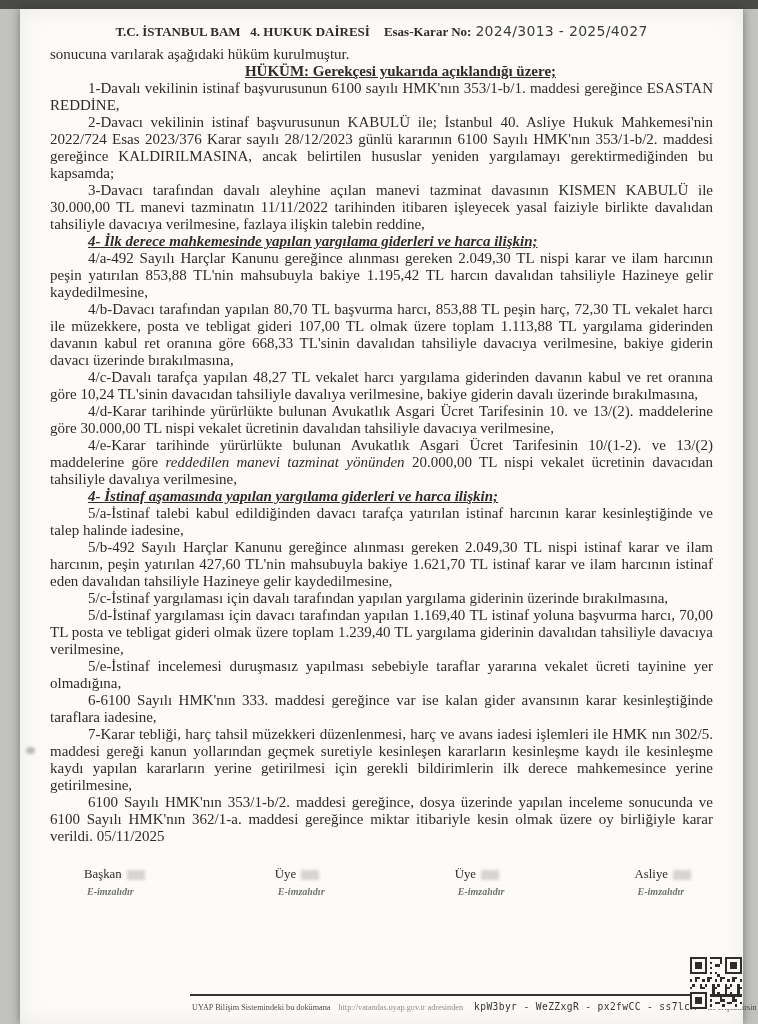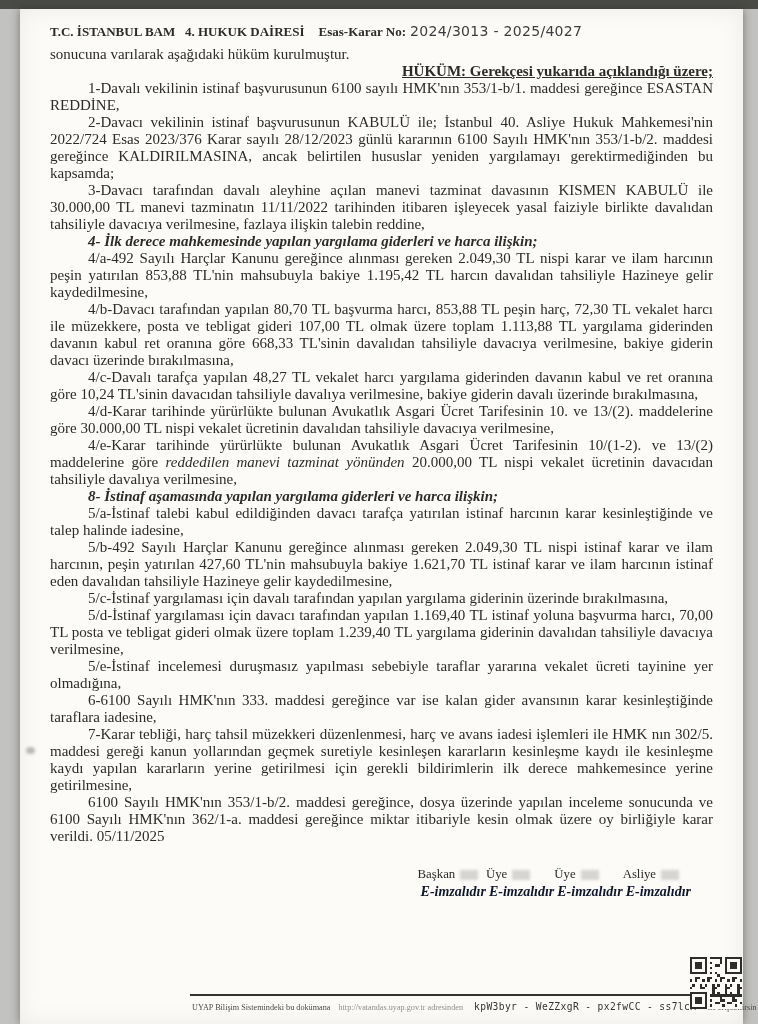--- a/index.html
+++ b/index.html
@@ -10,48 +10,48 @@
   }
   .photo{position:absolute;inset:0;}
   .top-edge{position:absolute;top:0;left:0;width:758px;height:9px;background:#4a4a46;}
   .page{
     position:absolute;left:20px;top:9px;width:723px;height:1015px;
     background:#fcfbf8;
     box-shadow:0 0 9px rgba(40,40,35,.5), inset 0 0 22px rgba(120,115,105,.12);
   }
   .content{position:absolute;left:30px;top:14px;width:663px;color:#2d2c2a;}
   .hdr{
-    text-align:left;font-weight:bold;font-size:13px;line-height:17px;
+    text-align:center;font-weight:bold;font-size:13px;line-height:17px;
     margin:0 0 6px 0;white-space:nowrap;
   }
   .hdr .ek-label{margin-left:14px;}
   .hdr .ek-value{
     font-family:"DejaVu Sans","Liberation Sans",sans-serif;
     font-weight:400;font-size:14px;color:#3d3c3e;letter-spacing:.3px;margin-left:4px;
   }
   p.para{
     margin:0;font-size:15px;line-height:17px;text-align:justify;
     text-indent:38px;
   }
   p.noindent{text-indent:0;}
-  p.hukum{font-weight:bold;text-decoration:underline;text-align:right;}
+  p.hukum{font-weight:bold;text-decoration:underline;text-align:center;}
   p.sect{
-    font-style:italic;font-weight:600;text-align:left;
+    font-style:italic;font-weight:600;text-decoration:underline;text-align:left;
   }
   .sigs{
-    display:flex;justify-content:flex-end;
+    display:flex;justify-content:space-between;
     margin-top:21px;padding:0 22px 0 34px;
   }
   .sig-col{font-size:12.8px;line-height:16px;}
   .sig-role{white-space:nowrap;}
   .smudge{
     display:inline-block;width:18px;height:10px;margin-left:5px;
     background:#d6d5d2;filter:blur(1.5px);vertical-align:middle;
   }
-  .sig-esign{font-style:italic;font-weight:bold;font-size:14px;margin-top:2px;padding-left:3px;color:#0f172a;}
+  .sig-esign{font-style:italic;font-weight:bold;font-size:10px;margin-top:2px;padding-left:3px;color:#737373;}
   .footer-rule{position:absolute;left:170px;top:985px;width:500px;height:2px;background:#34332f;}
   .footer-text{
     position:absolute;left:172px;top:992px;width:560px;white-space:nowrap;
     font-size:8.2px;color:#4c4b47;
   }
   .f-url{color:#8f8e8a;filter:blur(.5px);margin:0 6px;text-align:right;}
   .f-code{
     font-family:"DejaVu Sans Mono","Liberation Mono",monospace;
     font-size:9.6px;color:#34332f;margin:0 3px;letter-spacing:.4px;
   }
@@ -82,21 +82,21 @@
       <p class="para">2-Davacı vekilinin istinaf başvurusunun KABULÜ ile; İstanbul 40. Asliye Hukuk Mahkemesi'nin 2022/724 Esas 2023/376 Karar sayılı 28/12/2023 günlü kararının 6100 Sayılı HMK'nın 353/1-b/2. maddesi gereğince KALDIRILMASINA, ancak belirtilen hususlar yeniden yargılamayı gerektirmediğinden bu kapsamda;</p>
       <p class="para">3-Davacı tarafından davalı aleyhine açılan manevi tazminat davasının KISMEN KABULÜ ile 30.000,00 TL manevi tazminatın 11/11/2022 tarihinden itibaren işleyecek yasal faiziyle birlikte davalıdan tahsiliyle davacıya verilmesine, fazlaya ilişkin talebin reddine,</p>
 
       <p class="para sect">4- İlk derece mahkemesinde yapılan yargılama giderleri ve harca ilişkin;</p>
       <p class="para">4/a-492 Sayılı Harçlar Kanunu gereğince alınması gereken 2.049,30 TL nispi karar ve ilam harcının peşin yatırılan 853,88 TL'nin mahsubuyla bakiye 1.195,42 TL harcın davalıdan tahsiliyle Hazineye gelir kaydedilmesine,</p>
       <p class="para">4/b-Davacı tarafından yapılan 80,70 TL başvurma harcı, 853,88 TL peşin harç, 72,30 TL vekalet harcı ile müzekkere, posta ve tebligat gideri 107,00 TL olmak üzere toplam 1.113,88 TL yargılama giderinden davanın kabul ret oranına göre 668,33 TL'sinin davalıdan tahsiliyle davacıya verilmesine, bakiye giderin davacı üzerinde bırakılmasına,</p>
       <p class="para">4/c-Davalı tarafça yapılan 48,27 TL vekalet harcı yargılama giderinden davanın kabul ve ret oranına göre 10,24 TL'sinin davacıdan tahsiliyle davalıya verilmesine, bakiye giderin davalı üzerinde bırakılmasına,</p>
       <p class="para">4/d-Karar tarihinde yürürlükte bulunan Avukatlık Asgari Ücret Tarifesinin 10. ve 13/(2). maddelerine göre 30.000,00 TL nispi vekalet ücretinin davalıdan tahsiliyle davacıya verilmesine,</p>
       <p class="para"><span>4/e-Karar tarihinde yürürlükte bulunan Avukatlık Asgari Ücret Tarifesinin 10/(1-2). ve 13/(2) maddelerine göre </span><i>reddedilen manevi tazminat yönünden</i><span> 20.000,00 TL nispi vekalet ücretinin davacıdan tahsiliyle davalıya verilmesine,</span></p>
 
-      <p class="para sect">8- İstinaf aşamasında yapılan yargılama giderleri ve harca ilişkin;</p>
+      <p class="para sect">4- İstinaf aşamasında yapılan yargılama giderleri ve harca ilişkin;</p>
       <p class="para">5/a-İstinaf talebi kabul edildiğinden davacı tarafça yatırılan istinaf harcının karar kesinleştiğinde ve talep halinde iadesine,</p>
       <p class="para">5/b-492 Sayılı Harçlar Kanunu gereğince alınması gereken 2.049,30 TL nispi istinaf karar ve ilam harcının, peşin yatırılan 427,60 TL'nin mahsubuyla bakiye 1.621,70 TL istinaf karar ve ilam harcının istinaf eden davalıdan tahsiliyle Hazineye gelir kaydedilmesine,</p>
       <p class="para">5/c-İstinaf yargılaması için davalı tarafından yapılan yargılama giderinin üzerinde bırakılmasına,</p>
       <p class="para">5/d-İstinaf yargılaması için davacı tarafından yapılan 1.169,40 TL istinaf yoluna başvurma harcı, 70,00 TL posta ve tebligat gideri olmak üzere toplam 1.239,40 TL yargılama giderinin davalıdan tahsiliyle davacıya verilmesine,</p>
       <p class="para">5/e-İstinaf incelemesi duruşmasız yapılması sebebiyle taraflar yararına vekalet ücreti tayinine yer olmadığına,</p>
       <p class="para">6-6100 Sayılı HMK'nın 333. maddesi gereğince var ise kalan gider avansının karar kesinleştiğinde taraflara iadesine,</p>
       <p class="para">7-Karar tebliği, harç tahsil müzekkeri düzenlenmesi, harç ve avans iadesi işlemleri ile HMK nın 302/5. maddesi gereği kanun yollarından geçmek suretiyle kesinleşen kararların kesinleşme kaydı ile kesinleşme kaydı yapılan kararların yerine getirilmesi için gerekli bildirimlerin ilk derece mahkemesince yerine getirilmesine,</p>
       <p class="para">6100 Sayılı HMK'nın 353/1-b/2. maddesi gereğince, dosya üzerinde yapılan inceleme sonucunda ve 6100 Sayılı HMK'nın 362/1-a. maddesi gereğince miktar itibariyle kesin olmak üzere oy birliğiyle karar verildi. 05/11/2025</p>
 
       <div class="sigs">

